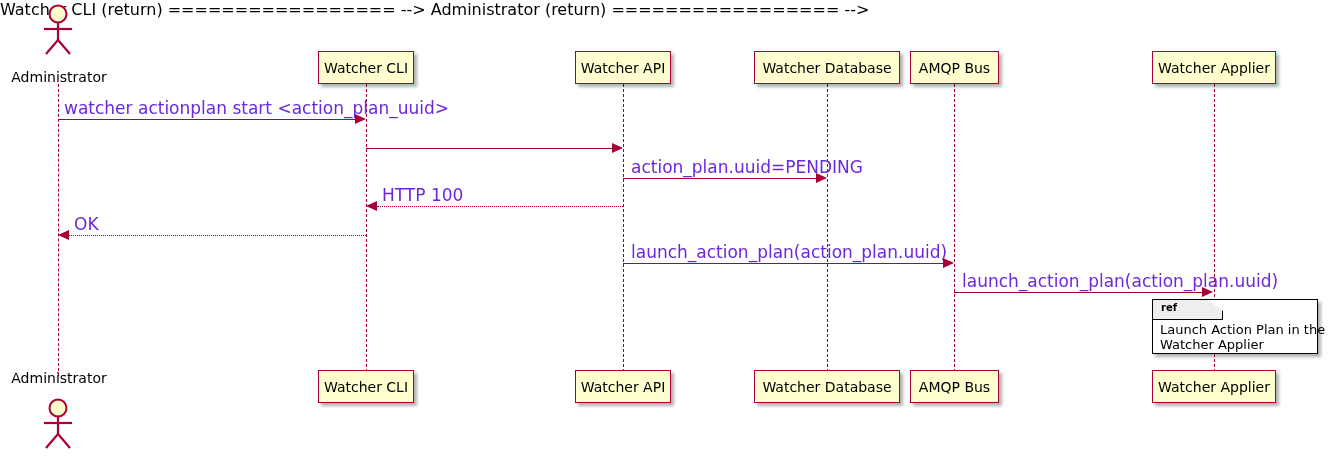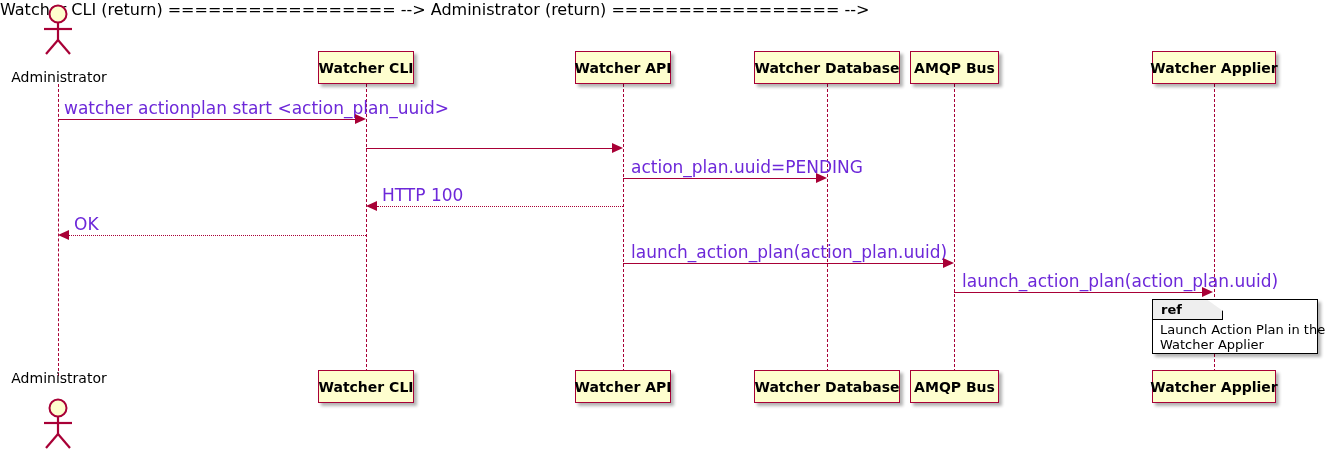--- a/index.html
+++ b/index.html
@@ -33,21 +33,20 @@
     border: 1.5px solid #A80036;
     color: #000000;
     font-size: 14px;
     line-height: 14px;
     text-align: center;
     white-space: nowrap;
     box-shadow: 3px 3px 3px rgba(0,0,0,0.30);
     display: flex;
     align-items: center;
     justify-content: center;
-    font-weight: bold;
   }
 
   
   .actor {
     position: absolute;
     width: 42px;
     height: 52px;
   }
   .actor-label {
     position: absolute;
@@ -99,21 +98,21 @@
   }
   .ref-tab {
     position: absolute;
     left: 0;
     top: 0;
     box-sizing: border-box;
     background: #EEEEEE;
     border-right: 1.5px solid #000000;
     border-bottom: 1.5px solid #000000;
     font-weight: bold;
-    font-size: 13px;
+    font-size: 10px;
     color: #000000;
     padding: 2px 16px 2px 8px;
     clip-path: polygon(0 0, 78% 0, 100% 55%, 100% 100%, 0 100%);
   }
   .ref-body {
     position: absolute;
     left: 7px;
     font-size: 13px;
     line-height: 15px;
     color: #000000;

